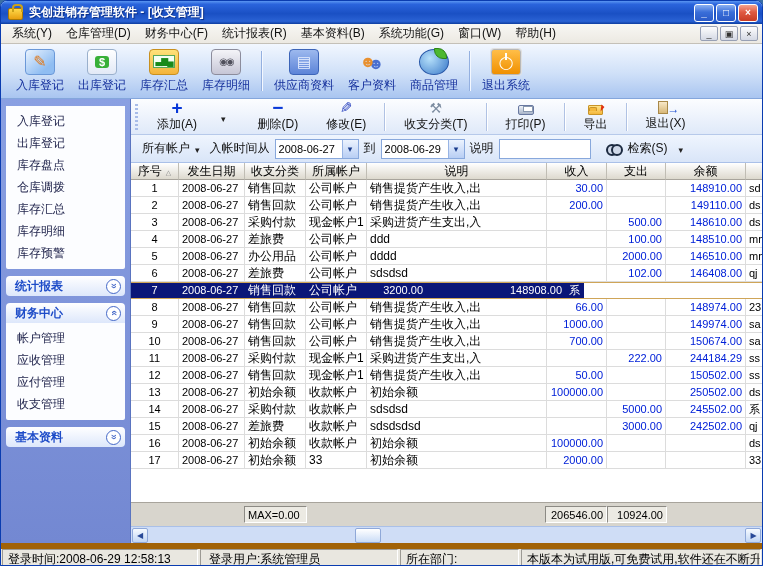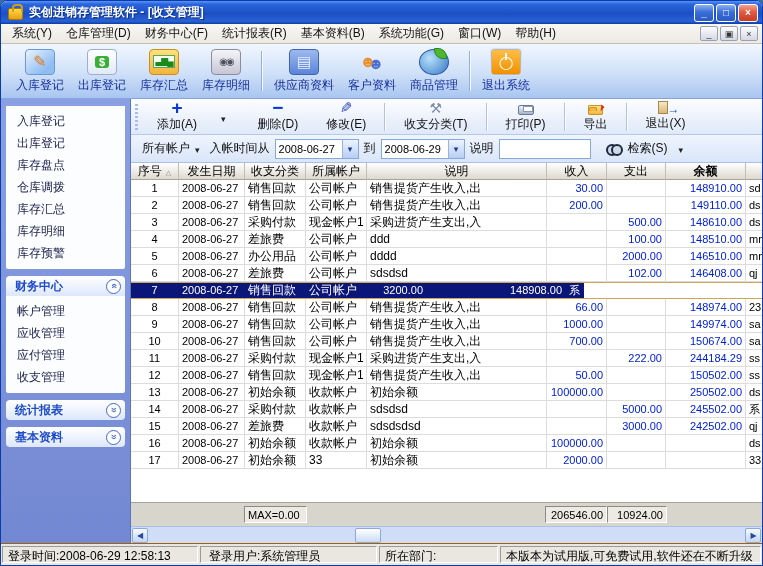--- a/index.html
+++ b/index.html
@@ -156,21 +156,21 @@
     background:linear-gradient(#f6faff,#c2d6f4);display:flex;align-items:center;justify-content:center;}
   .sarrow::after{font-size:8px;color:#2a4a98;}
   .sarrow.left::after{content:"◀";}
   .sarrow.right::after{content:"▶";margin-left:1px;}
   .sarrow.right{margin-left:auto;}
   .sthumb{width:26px;height:15px;margin-left:206px;border:1px solid #8fa8d8;border-radius:2px;
     background:linear-gradient(#ffffff,#cadcf6);}
 
   
   .statusbar{height:22px;flex:0 0 22px;background:#e9e7e0;display:flex;align-items:center;gap:2px;
-    padding:2px 1px;border-top:1px solid #a16207;}
+    padding:2px 1px;border-top:6px solid #a16207;}
   .sseg{height:17px;border:1px solid;border-color:#9c9a94 #ffffff #ffffff #9c9a94;background:#e9e7e0;
     font-size:12px;color:#000;padding:1px 5px;white-space:nowrap;overflow:hidden;}
 </style>
 </head>
 <body>
 
 <div class="window">
 
   <div class="titlebar">
     <span class="app-icon"></span>
@@ -242,36 +242,36 @@
           <div class="pbody">
             <div class="pitem">入库登记</div>
             <div class="pitem">出库登记</div>
             <div class="pitem">库存盘点</div>
             <div class="pitem">仓库调拨</div>
             <div class="pitem">库存汇总</div>
             <div class="pitem">库存明细</div>
             <div class="pitem">库存预警</div>
           </div>
         </div>
+        <div class="panel collapsed">
+          <div class="phead">
+            <span class="ptitle">统计报表</span>
+            <span class="chev down"></span>
+          </div>
+        </div>
         <div class="panel">
           <div class="phead">
             <span class="ptitle">财务中心</span>
             <span class="chev up"></span>
           </div>
           <div class="pbody">
             <div class="pitem">帐户管理</div>
             <div class="pitem">应收管理</div>
             <div class="pitem">应付管理</div>
             <div class="pitem">收支管理</div>
-          </div>
-        </div>
-        <div class="panel collapsed">
-          <div class="phead">
-            <span class="ptitle">统计报表</span>
-            <span class="chev down"></span>
           </div>
         </div>
         <div class="panel collapsed">
           <div class="phead">
             <span class="ptitle">基本资料</span>
             <span class="chev down"></span>
           </div>
         </div>
       </div>
 
@@ -339,21 +339,21 @@
 
       <div class="gridwrap">
         <div class="grid-header" id="grid-header">
             <div class="hcell" style="width: 48px;">序号<span class="sorticon"></span></div>
             <div class="hcell" style="width: 66px;">发生日期</div>
             <div class="hcell" style="width: 61px;">收支分类</div>
             <div class="hcell" style="width: 61px;">所属帐户</div>
             <div class="hcell" style="width: 180px;">说明</div>
             <div class="hcell" style="width: 60px;">收入</div>
             <div class="hcell" style="width: 59px;">支出</div>
-            <div class="hcell" style="width: 80px; font-weight: bold;">余额</div>
+            <div class="hcell" style="width: 80px;">余额</div>
             <div class="hcell" style="width: 18px;"></div>
           </div>
         <div id="grid-body">
             <div class="grid-row">
               <div class="cell center small" style="width: 48px;">1</div>
               <div class="cell left small" style="width: 66px;">2008-06-27</div>
               <div class="cell left" style="width: 61px;">销售回款</div>
               <div class="cell left" style="width: 61px;">公司帐户</div>
               <div class="cell left" style="width: 180px;">销售提货产生收入,出</div>
               <div class="cell right num" style="width: 60px;">30.00</div>
@@ -548,17 +548,17 @@
       <div class="hscroll">
         <span class="sarrow left"></span>
         <span class="sthumb"></span>
         <span class="sarrow right"></span>
       </div>
     </div>
   </div>
 
   <div class="statusbar" id="statusbar">
       <div class="sseg" style="width: 196px;">登录时间:2008-06-29 12:58:13</div>
-      <div class="sseg" style="width: 177px; padding-left: 8px;">登录用户:系统管理员</div>
+      <div class="sseg" style="width: 198px; padding-left: 8px;">登录用户:系统管理员</div>
       <div class="sseg" style="width: 119px;">所在部门:</div>
       <div class="sseg" style="flex: 1 1 0%;">本版本为试用版,可免费试用,软件还在不断升级</div>
     </div>
 </div>
 
 </body></html>

